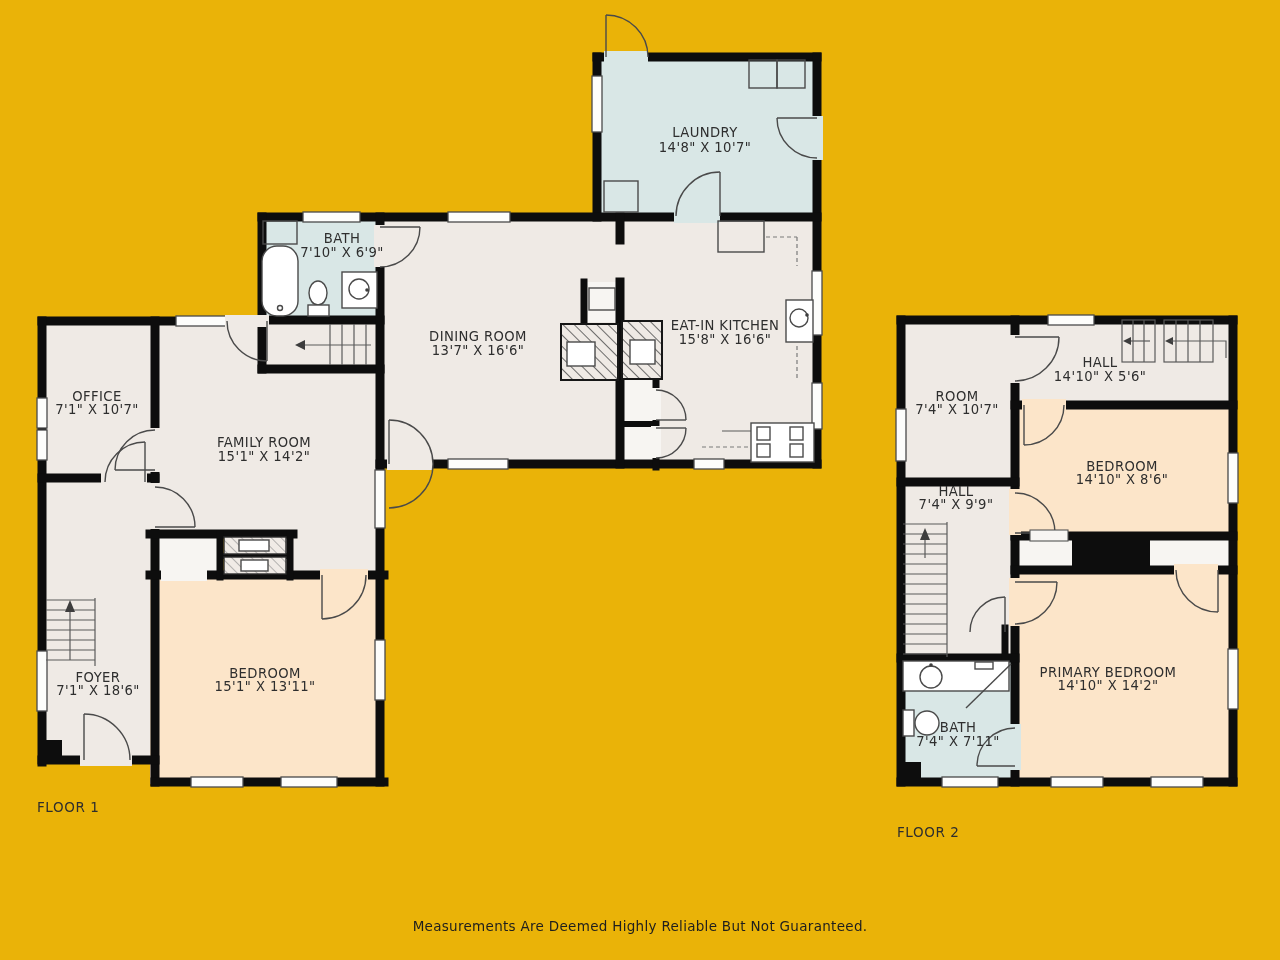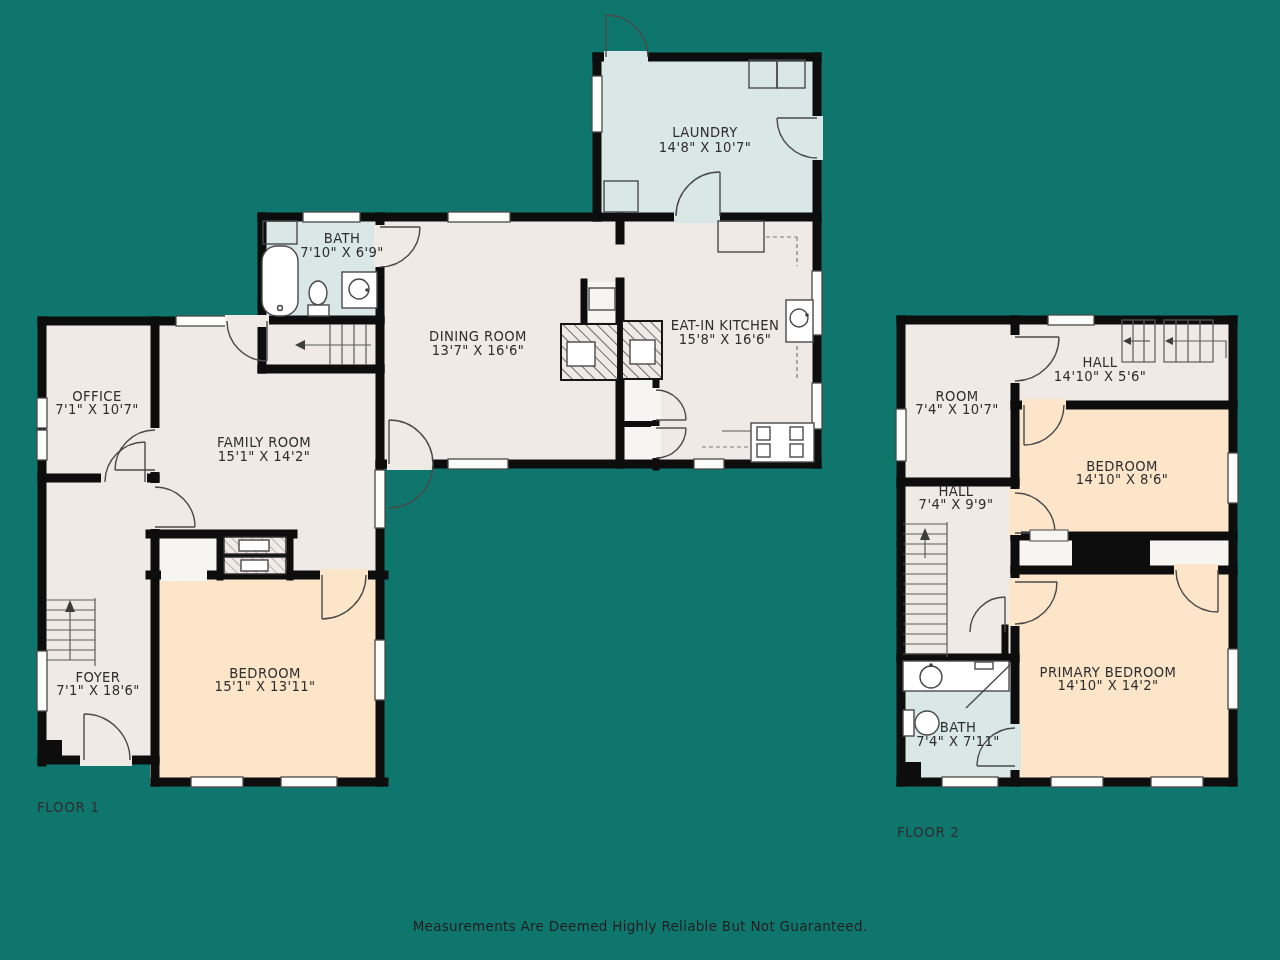--- a/index.html
+++ b/index.html
@@ -1,16 +1,16 @@
 <!DOCTYPE html>
 <html style="--room_beige: #efeae5; --room_blue: #d9e7e6; --room_peach: #fce5c9; --closet_fill: #f7f5f2; --wall: #0d0d0d; --text: #2e2e2e;"><head>
 <meta charset="utf-8">
 <style>
   html,body{margin:0;padding:0;background:#ffffff;}
-  .plan{width:1280px;height:960px;position:relative;background:#0f766e;font-family:"DejaVu Sans",sans-serif;}
+  .plan{width:1280px;height:960px;position:relative;background:#eab308;font-family:"DejaVu Sans",sans-serif;}
   svg{display:block;}
   .wall{stroke:var(--wall,#0d0d0d);stroke-width:9;stroke-linecap:square;}
   .wall7{stroke:var(--wall,#0d0d0d);stroke-width:7;stroke-linecap:square;}
   .wall6{stroke:var(--wall,#0d0d0d);stroke-width:6;stroke-linecap:square;}
   .beige{fill:var(--room_beige,#efeae5);}
   .blue{fill:var(--room_blue,#d9e7e6);}
   .peach{fill:var(--room_peach,#fce5c9);}
   .closet{fill:var(--closet_fill,#f7f5f2);}
   .blk{fill:var(--wall,#0d0d0d);}
   .win{fill:#fdfdfb;stroke:#4a4a4a;stroke-width:1.3;}

